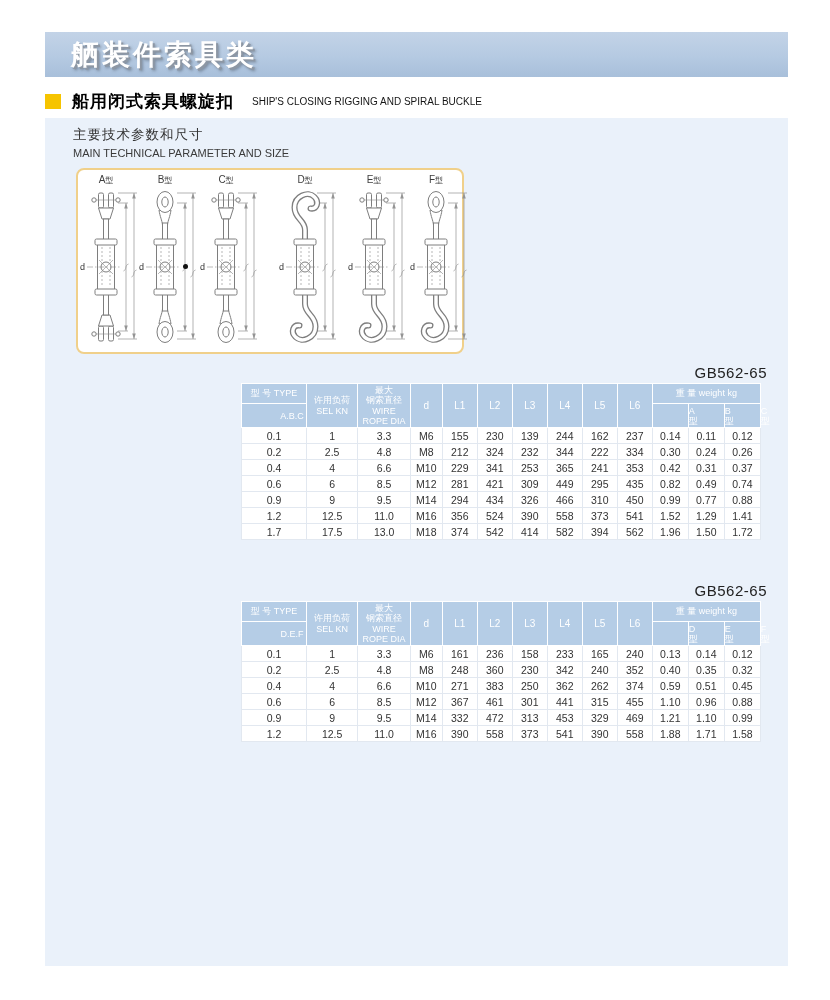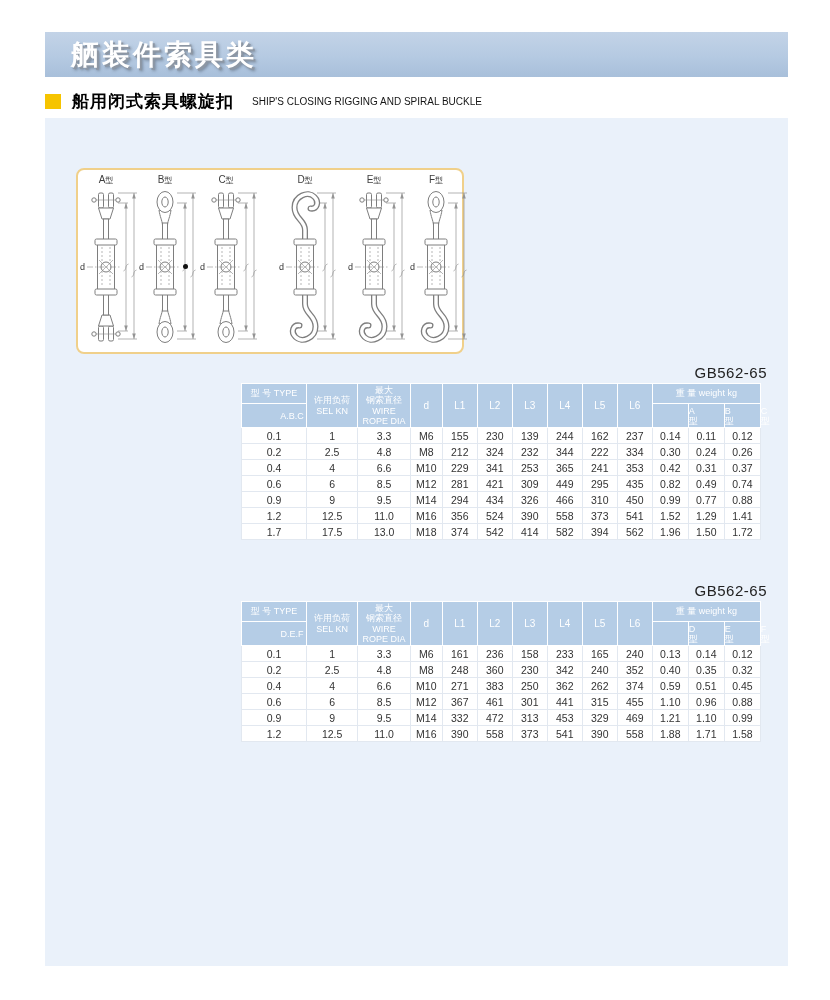--- a/index.html
+++ b/index.html
@@ -78,20 +78,24 @@
   <span class="banner-zh">舾装件索具类</span>
 </div>
 
 <div class="section">
   <span class="bullet"></span>
   <span class="sec-zh">船用闭式索具螺旋扣</span>
   <span class="sec-en">SHIP'S CLOSING RIGGING AND SPIRAL BUCKLE</span>
 </div>
 
 <div class="panel">
+  <div class="params">
+    <div class="params-zh">主要技术参数和尺寸</div>
+    <div class="params-en">MAIN TECHNICAL PARAMETER AND SIZE</div>
+  </div>
 
   <div class="diagram-box" id="diagram">
       <div class="figure" style="left: 2px;">
     <div class="fig-label">A<span class="xing">型</span></div>
     <svg width="60" height="160" viewBox="0 0 60 160">
 
   <g>
     <line class="dimln" x1="38" y1="16" x2="48" y2="16"></line>
     <line class="dimln" x1="46" y1="16" x2="46" y2="144"></line>
     <line class="dimln" x1="38" y1="144" x2="48" y2="144"></line>

